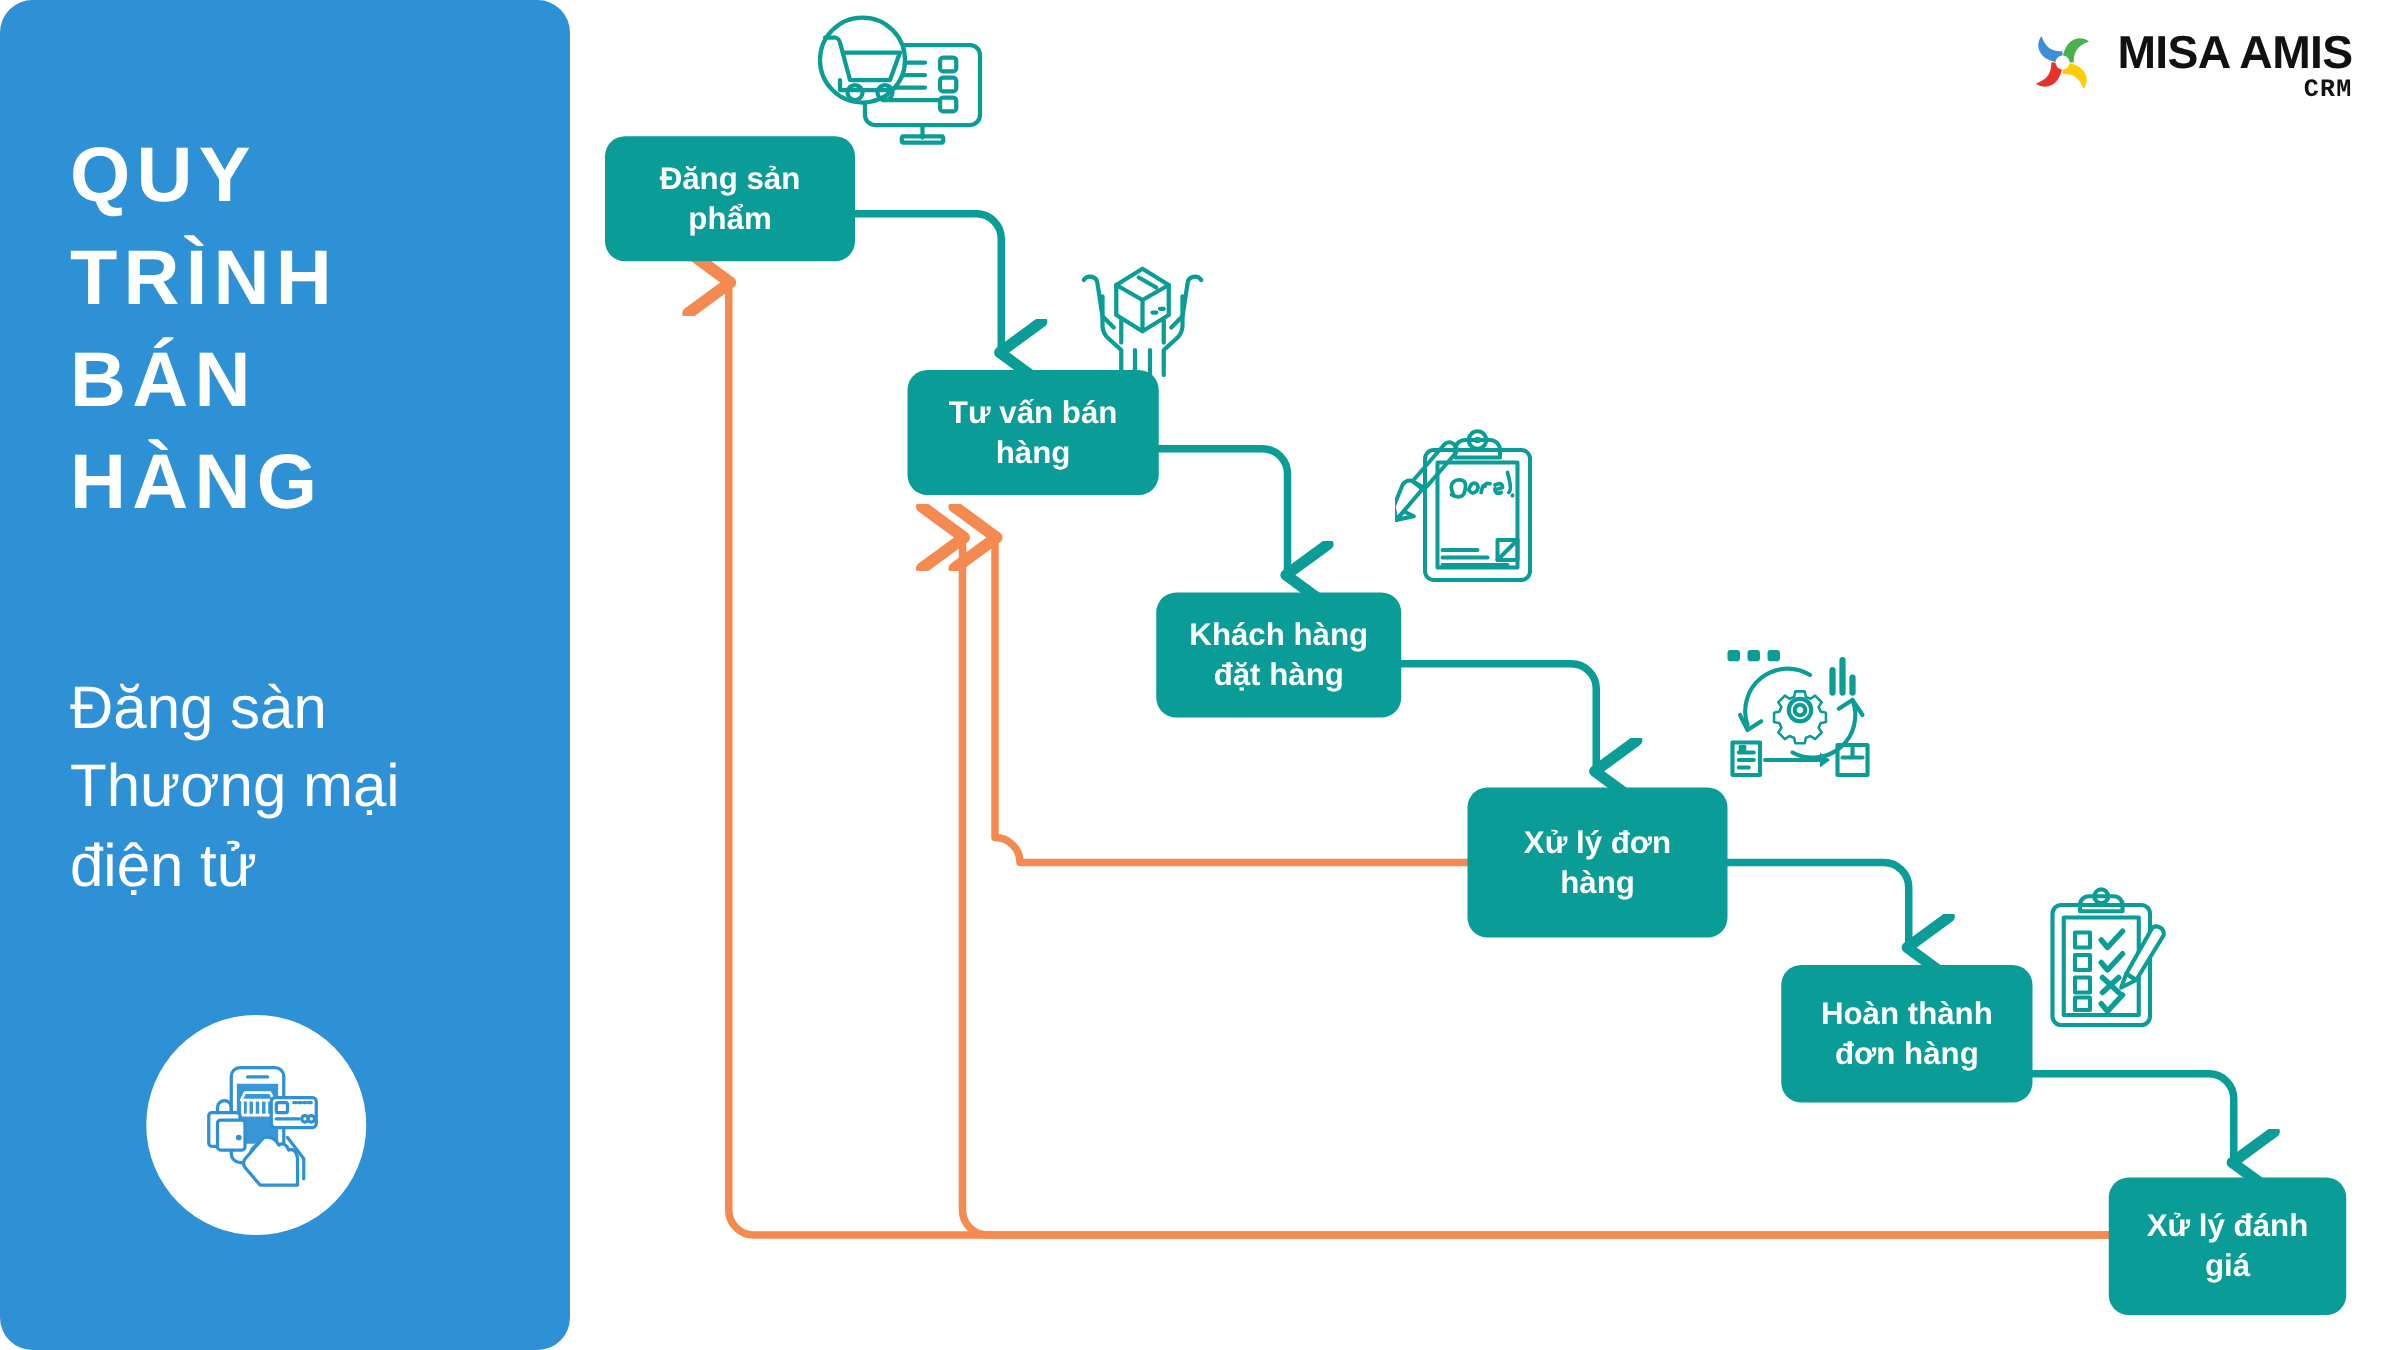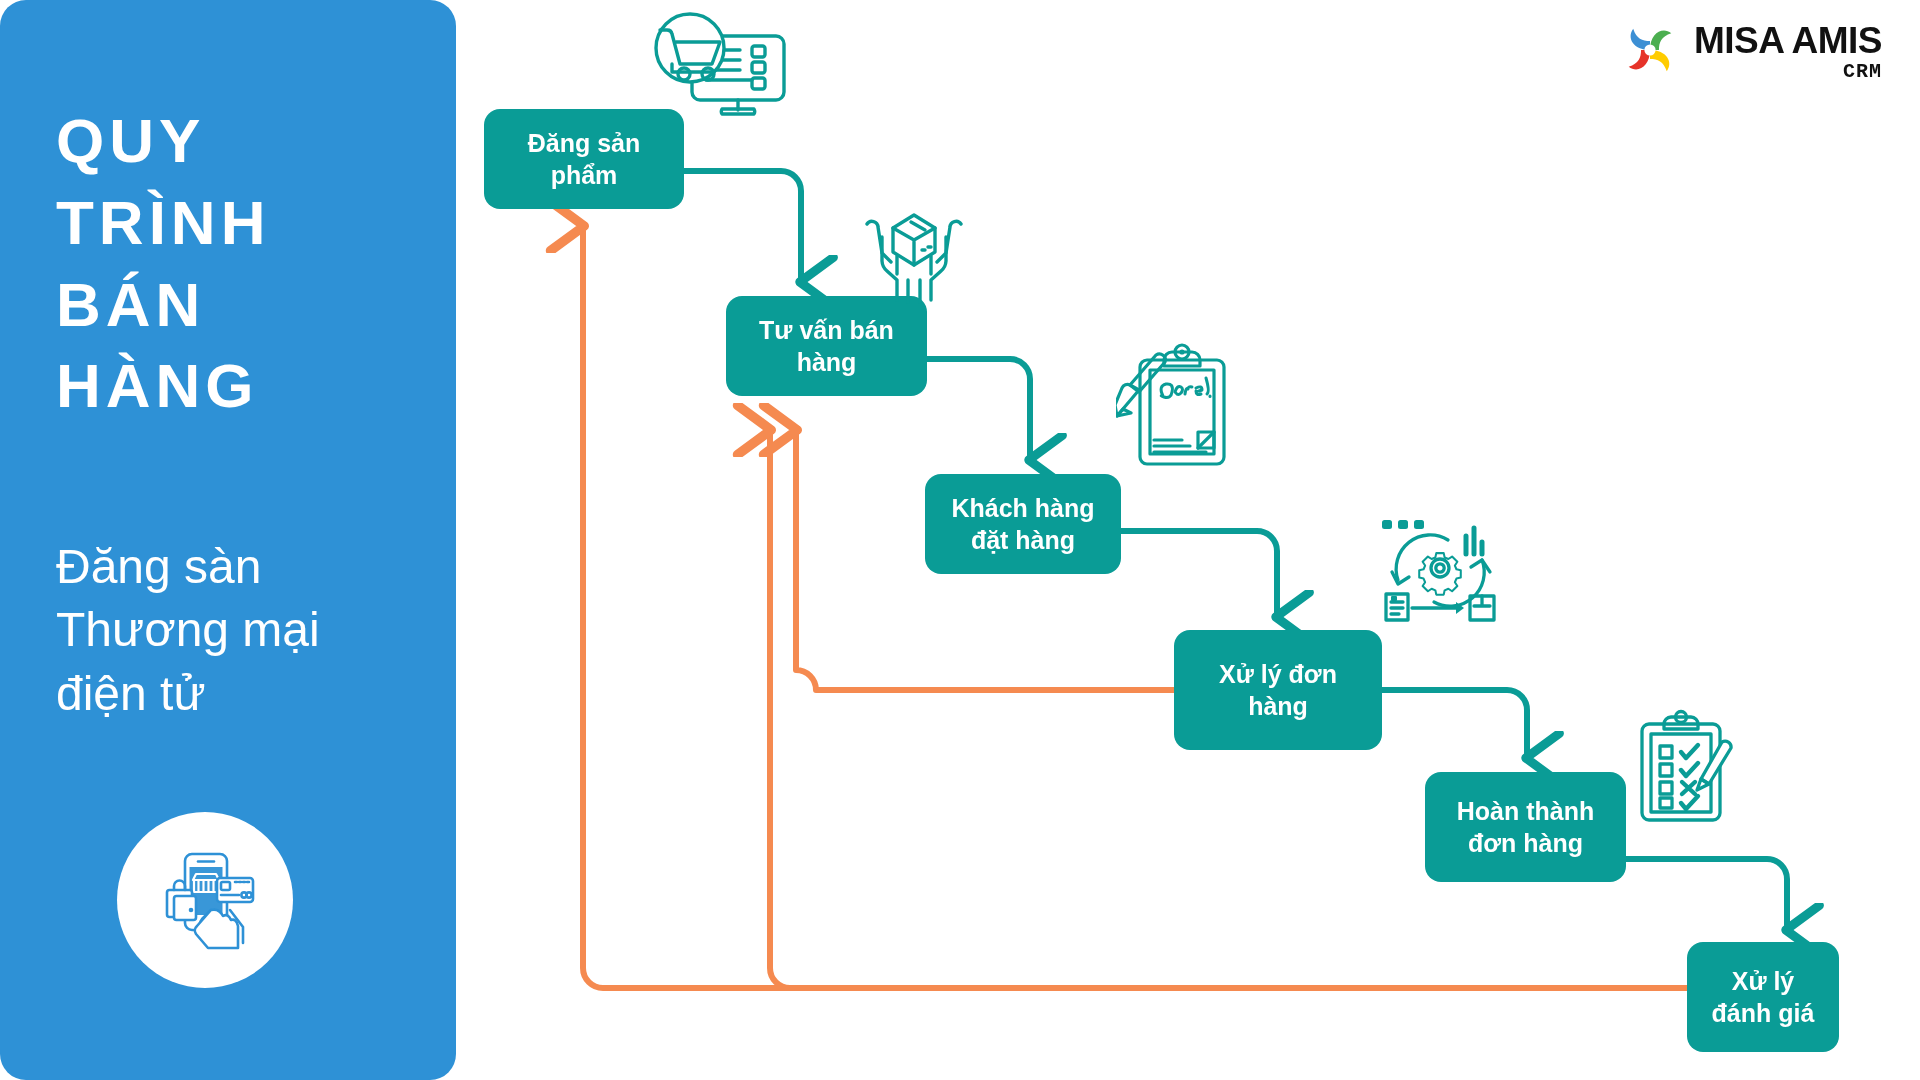--- a/index.html
+++ b/index.html
@@ -179,21 +179,21 @@
     <span>Xử lý đơn hàng</span>
   </div>
 
   <div class="pbox" style="left:1425px; top:772px; width:201px; height:110px;">
     <span>
       <span>Hoàn thành</span><br>
       <span>đơn hàng</span>
     </span>
   </div>
 
-  <div class="pbox" style="left:1687px; top:942px; width:152px; height:110px;">
+  <div class="pbox" style="left:1687px; top:942px; width:190px; height:110px;">
     <span>Xử lý đánh giá</span>
   </div>
 
   <div class="dicon" style="left:640px; top:8px;">
     <svg width="155" height="112" viewBox="0 0 155 112" fill="none" stroke="#0A9C96" stroke-width="3.4" stroke-linecap="round" stroke-linejoin="round">
       <rect x="52" y="28" width="92" height="64" rx="8"></rect>
       <path d="M98 92 v10 M82 106 h32 a5 5 0 0 0 0 -5 h-32 a5 5 0 0 0 0 5 z"></path>
       <path d="M66 42 h34 M66 52 h34 M66 62 h34 M66 72 h46"></path>
       <rect x="112" y="38" width="13" height="11" rx="2.5"></rect>
       <rect x="112" y="54" width="13" height="11" rx="2.5"></rect>

